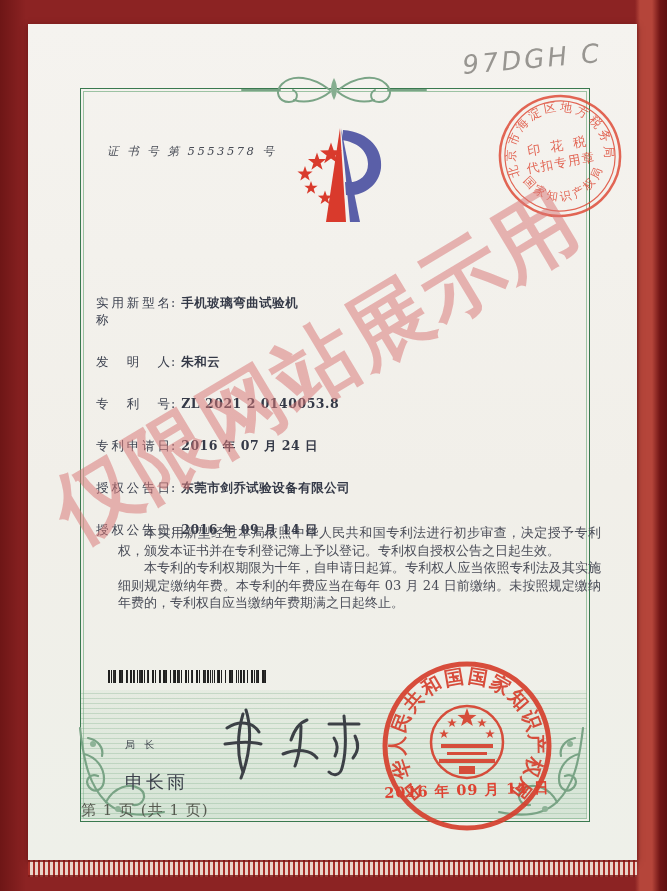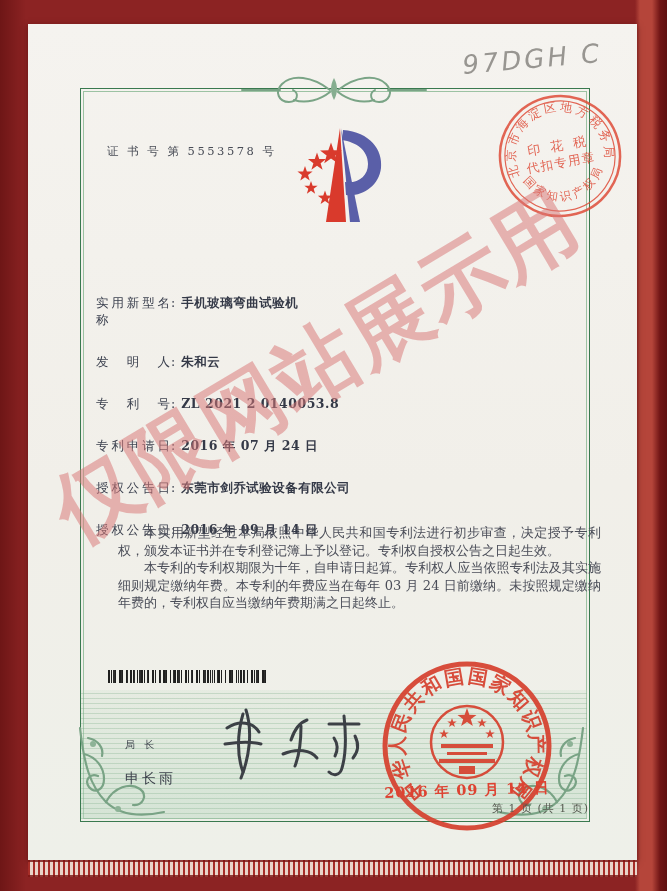--- a/index.html
+++ b/index.html
@@ -13,43 +13,43 @@
     background:
       repeating-linear-gradient(90deg,rgba(168,46,40,.95) 0 2px,rgba(238,222,210,.95) 2px 5px,rgba(168,46,40,.95) 5px 7px,rgba(238,222,210,.95) 7px 10px);
     box-shadow:inset 0 2px 0 rgba(120,20,18,.8),inset 0 -2px 0 rgba(120,20,18,.8);}
   .border-outer{position:absolute;left:52px;top:64px;width:508px;height:732px;border:1px solid #39794f;}
   .border-inner{position:absolute;inset:2px;border:1px solid #9cc2a3;}
   .guilloche{position:absolute;left:53px;top:666px;width:506px;height:129px;
     background:
       repeating-linear-gradient(0deg,rgba(120,170,132,.30) 0 1px,rgba(120,170,132,0) 1px 5px),
       linear-gradient(180deg,rgba(196,220,198,.22),rgba(188,216,194,.5));}
   .orn{position:absolute;color:#7aa486;}
-  .cert-number{position:absolute;left:79px;top:120px;font-size:11.5px;letter-spacing:2.5px;color:#474b55;}
+  .cert-number{position:absolute;left:79px;top:120px;font-size:11.5px;letter-spacing:2.5px;color:#474b55;font-style:italic;}
   .logo{position:absolute;left:260px;top:100px;width:100px;height:106px;}
   .title{position:absolute;left:53px;top:182px;width:508px;text-align:center;
     font-size:30px;letter-spacing:9px;color:#2e2f34;font-weight:600;}
   .fields{position:absolute;left:68px;top:261px;width:480px;font-size:12.5px;color:#3d4250;}
   .field{display:flex;line-height:17px;margin-bottom:25px;margin-top:9px;}
   .field-label{display:block;width:74px;text-align-last:justify;text-align:justify;}
   .field-colon{margin:0 6px 0 1px;}
   .field-value{font-weight:700;color:#343947;letter-spacing:.5px;}
   .paragraphs{position:absolute;left:69px;top:500px;width:483px;font-size:13px;line-height:17.5px;
     text-align:justify;color:#4a4d58;margin-left:21px;}
   .paragraphs p{margin:0;text-indent:2em;}
   .barcode{position:absolute;left:80px;top:646px;width:160px;height:13px;
     background:
       repeating-linear-gradient(90deg,#20201f 0 2px,transparent 2px 3px,#20201f 3px 4px,transparent 4px 7px,#20201f 7px 8px,transparent 8px 11px),
       repeating-linear-gradient(90deg,rgba(25,25,25,.9) 0 1px,transparent 1px 5px,rgba(25,25,25,.9) 5px 7px,transparent 7px 13px);}
   .sig-title{position:absolute;left:97px;top:714px;font-size:10px;letter-spacing:3px;color:#3c414b;}
-  .sig-name{position:absolute;left:97px;top:746px;font-size:14px;letter-spacing:3px;color:#3c414b;}
+  .sig-name{position:absolute;left:97px;top:746px;font-size:18px;letter-spacing:3px;color:#3c414b;}
   .sig-scribble{position:absolute;left:185px;top:676px;width:150px;height:92px;}
   .seal{position:absolute;left:353px;top:636px;width:172px;height:172px;opacity:.92;}
   .seal-date{position:absolute;left:353px;top:757px;width:172px;text-align:center;font-size:14.5px;
     color:#dd4332;letter-spacing:1px;font-weight:600;transform:rotate(-2deg);}
-  .page-footer{position:absolute;left:53px;top:777px;width:508px;text-align:right;font-size:11px;
+  .page-footer{position:absolute;left:53px;top:777px;width:508px;text-align:left;font-size:15px;
     letter-spacing:1px;color:#565a50;}
   .tax-stamp{position:absolute;left:496px;top:92px;width:128px;height:128px;transform:rotate(-10deg);opacity:.82;z-index:40;}
   .pencil-note{position:absolute;left:462px;top:44px;font-size:26px;color:rgba(135,133,128,.85);
     font-family:"DejaVu Sans","Liberation Sans",sans-serif;letter-spacing:3px;
     transform:rotate(-5deg) skewX(-10deg);z-index:41;}
   .watermark{position:absolute;left:0px;top:110px;width:634px;height:514px;display:flex;
     align-items:center;justify-content:center;transform:rotate(-31deg);z-index:60;pointer-events:none;}
   .watermark span{font-size:83px;letter-spacing:2px;font-weight:700;white-space:nowrap;
     color:rgba(216,118,118,.52);}
 </style>

